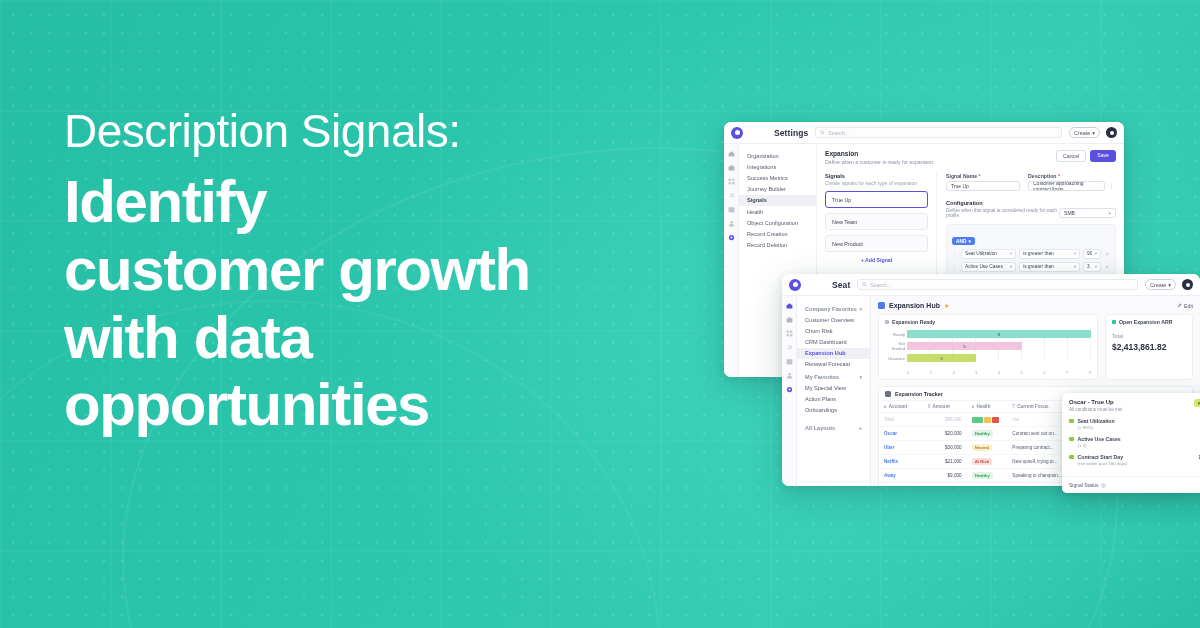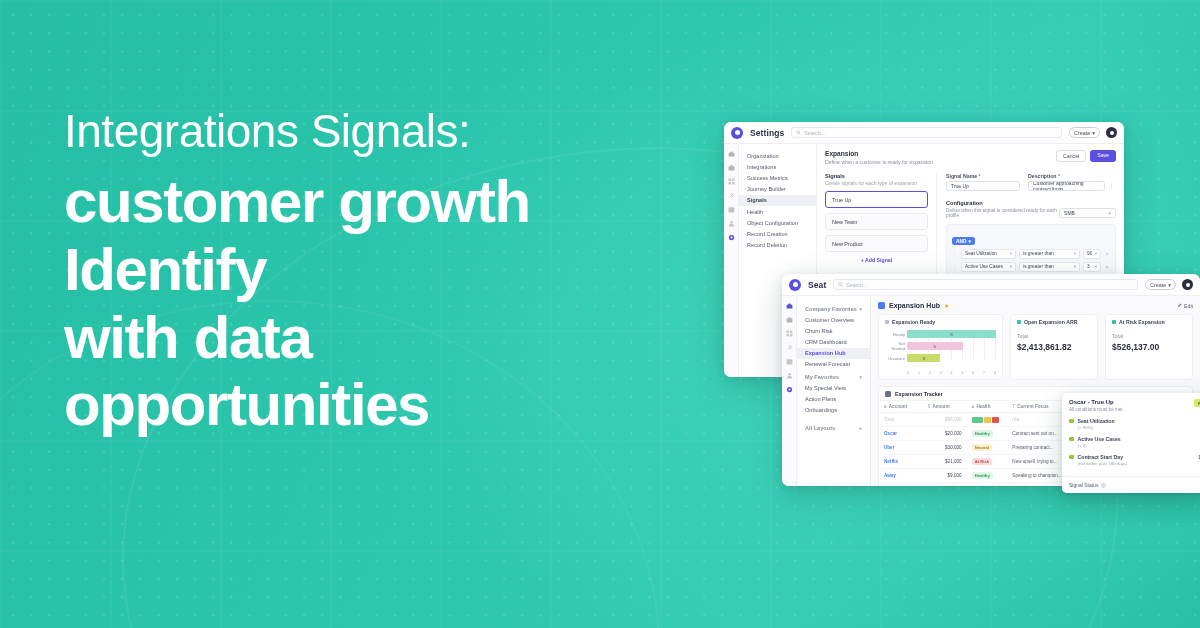--- a/index.html
+++ b/index.html
@@ -89,20 +89,21 @@
     display: flex; align-items: center; justify-content: center;
     flex: none;
   }
   .brand-dot::after {
     content: ""; width: 5px; height: 5px; border-radius: 50%;
     background: #ffffff;
   }
   .win-title {
     font-size: 8.5px; font-weight: 700; color: #2B2F42;
     letter-spacing: 0.1px;
+    margin-left: 24px;
   }
   .topbar-search {
     flex: 1;
     height: 11px;
     border: 1px solid #E6E9EF;
     border-radius: 3px;
     display: flex; align-items: center;
     padding: 0 4px; gap: 3px;
     background: #FDFDFE;
     max-width: 370px;
@@ -368,24 +369,24 @@
 </head>
 <body>
 
 <div id="bg-base"></div>
 <div id="bg-dots"></div>
 <div id="bg-bands"></div>
 <div id="bg-swoosh"></div>
 <div id="bg-swoosh2"></div>
 
 <div id="headline">
-  <div id="eyebrow">Integrations Signals:</div>
+  <div id="eyebrow">Description Signals:</div>
   <div id="headline-main">
+    <span class="hl-line">Identify</span>
     <span class="hl-line">customer growth</span>
-    <span class="hl-line">Identify</span>
     <span class="hl-line">with data</span>
     <span class="hl-line">opportunities</span>
   </div>
 </div>
 
 <div class="app-window" id="settings-window">
   <div class="win-topbar">
     <div class="brand-dot"></div>
     <div class="win-title">Settings</div>
     <div class="topbar-search">
@@ -701,28 +702,20 @@
 
         <div class="card" style="width:88px">
           <div class="card-head">
             <span class="card-dot"></span>
             <span class="card-title">Open Expansion ARR</span>
           </div>
           <div class="card-total-lbl">Total</div>
           <div class="card-total-val">$2,413,861.82</div>
         </div>
 
-        <div class="card" style="width:88px">
-          <div class="card-head">
-            <span class="card-dot"></span>
-            <span class="card-title">At Risk Expansion</span>
-          </div>
-          <div class="card-total-lbl">Total</div>
-          <div class="card-total-val">$526,137.00</div>
-        </div>
       </div>
 
       <div id="tracker-card">
         <div class="tracker-head">
           <span class="tracker-icon"></span>
           <span class="tracker-title">Expansion Tracker</span>
         </div>
         <table class="tracker">
           <colgroup>
             <col style="width:14%">

